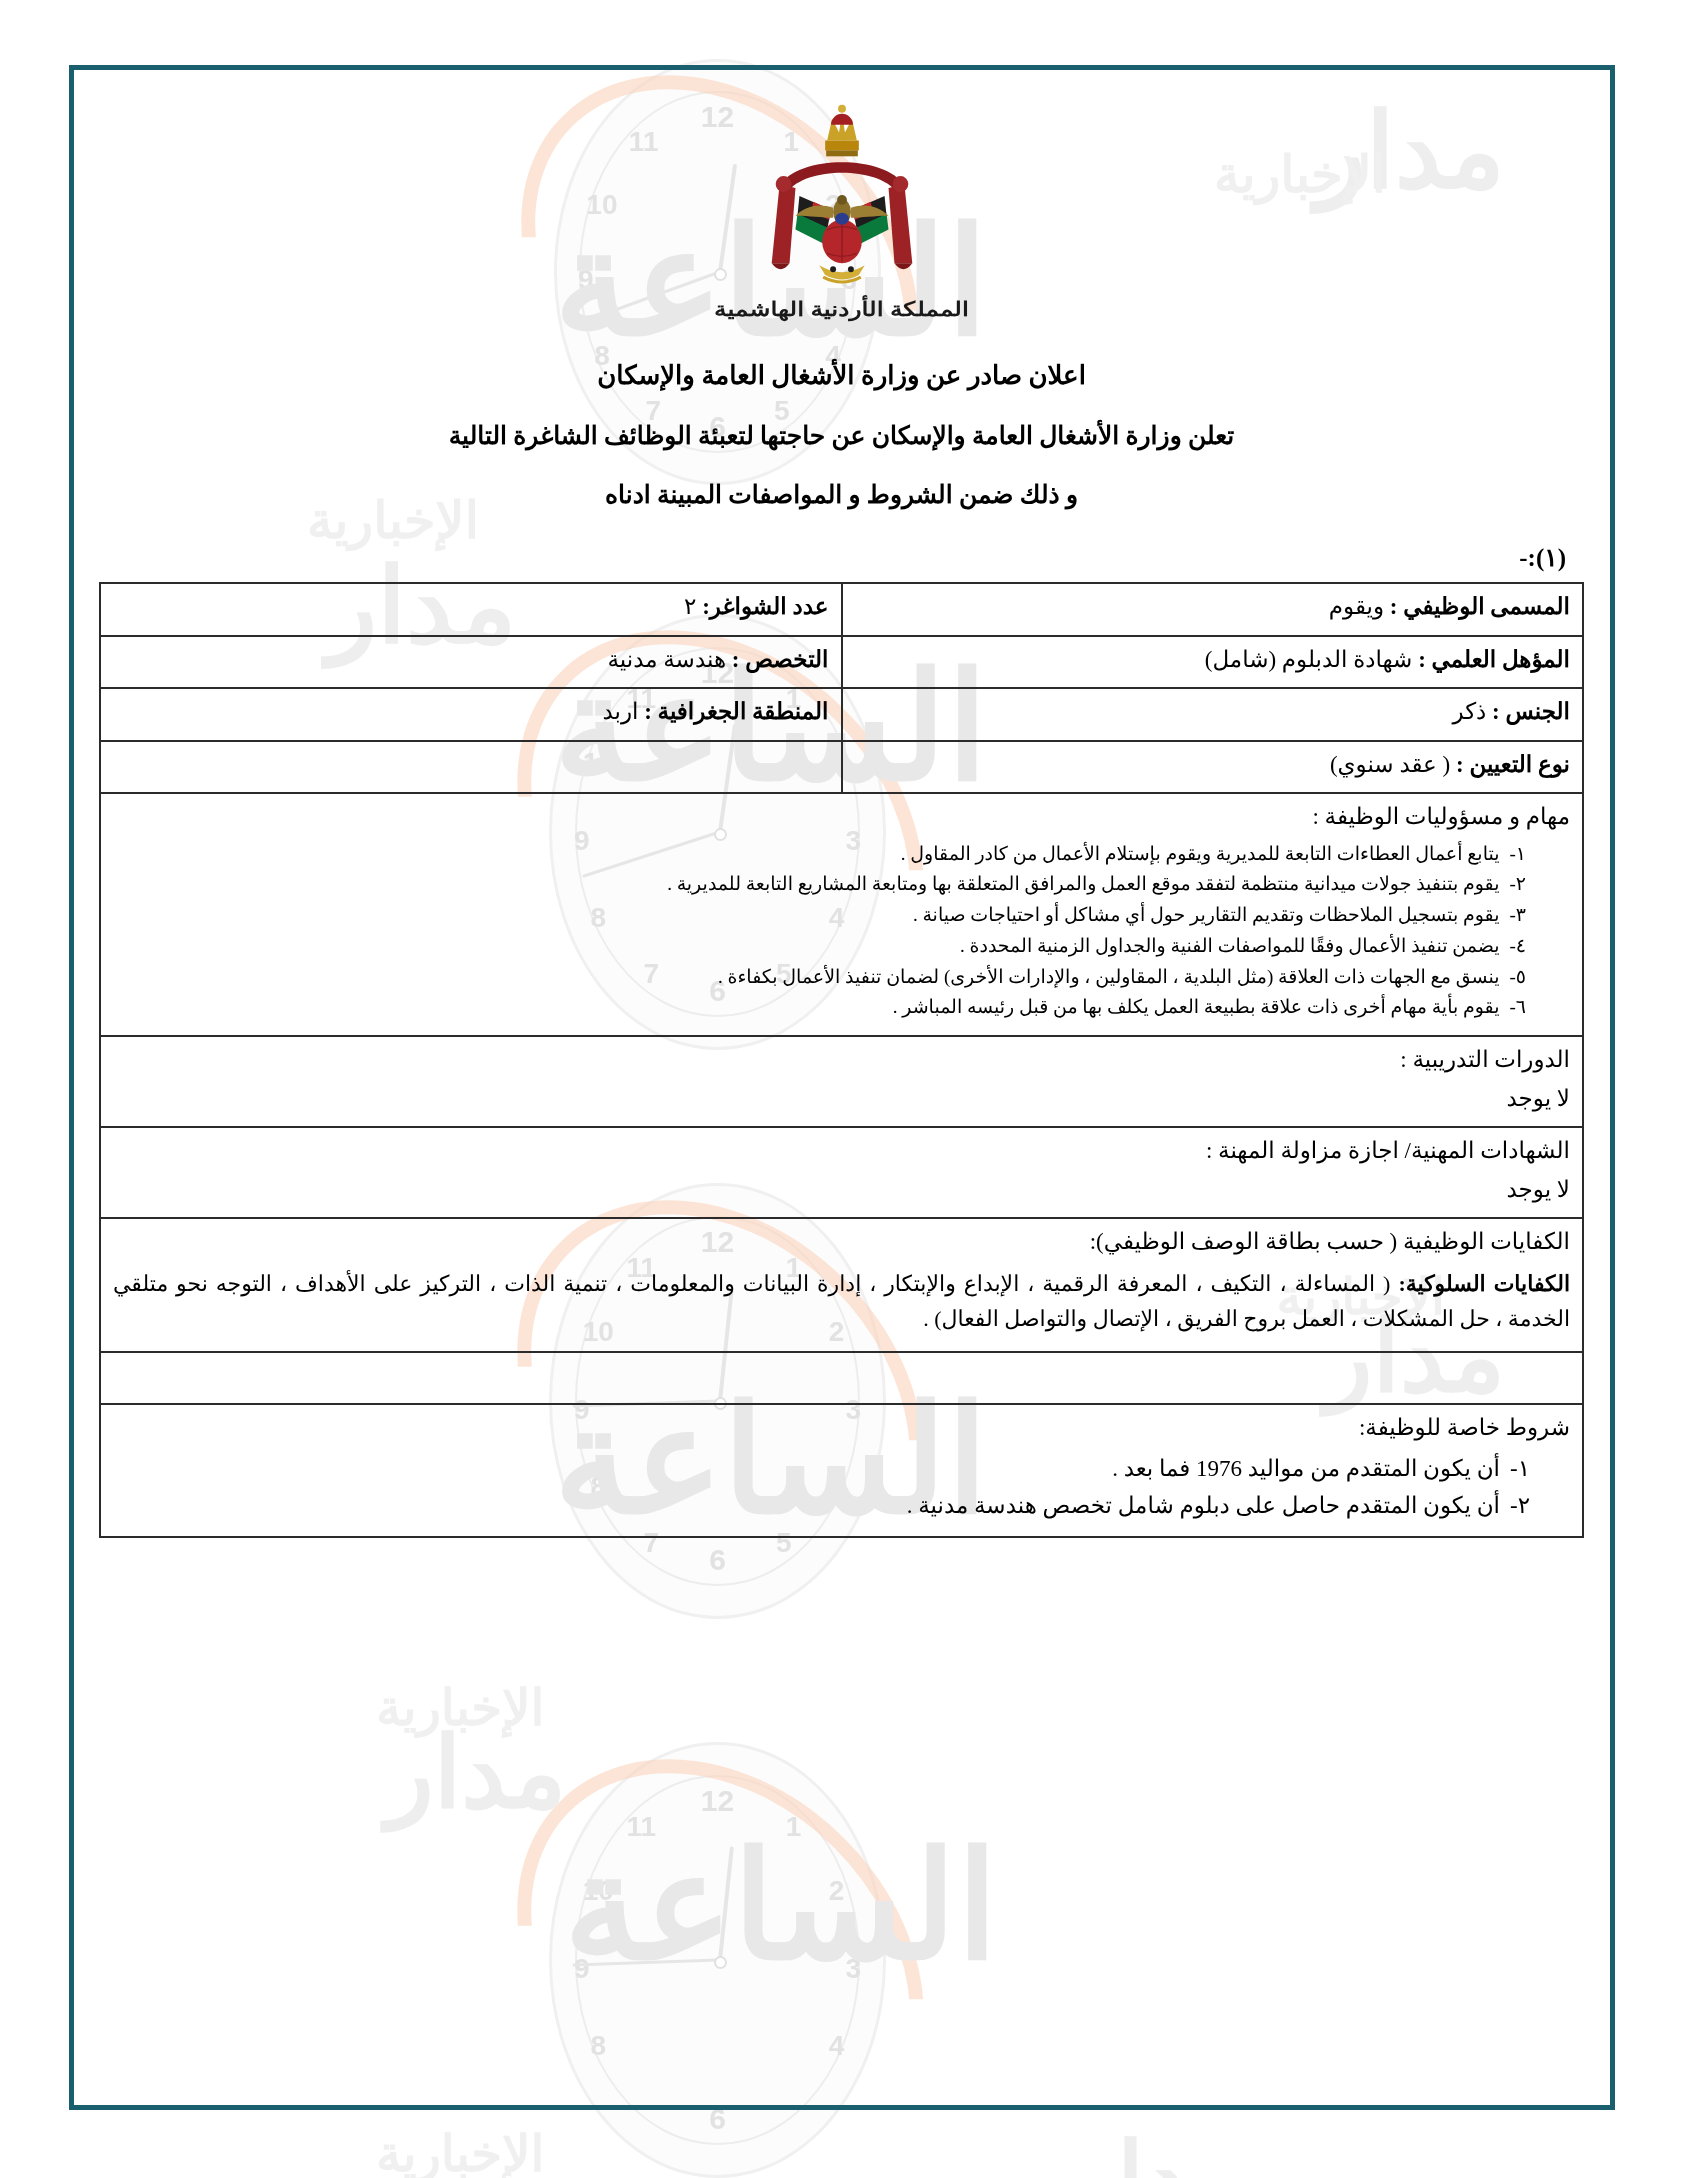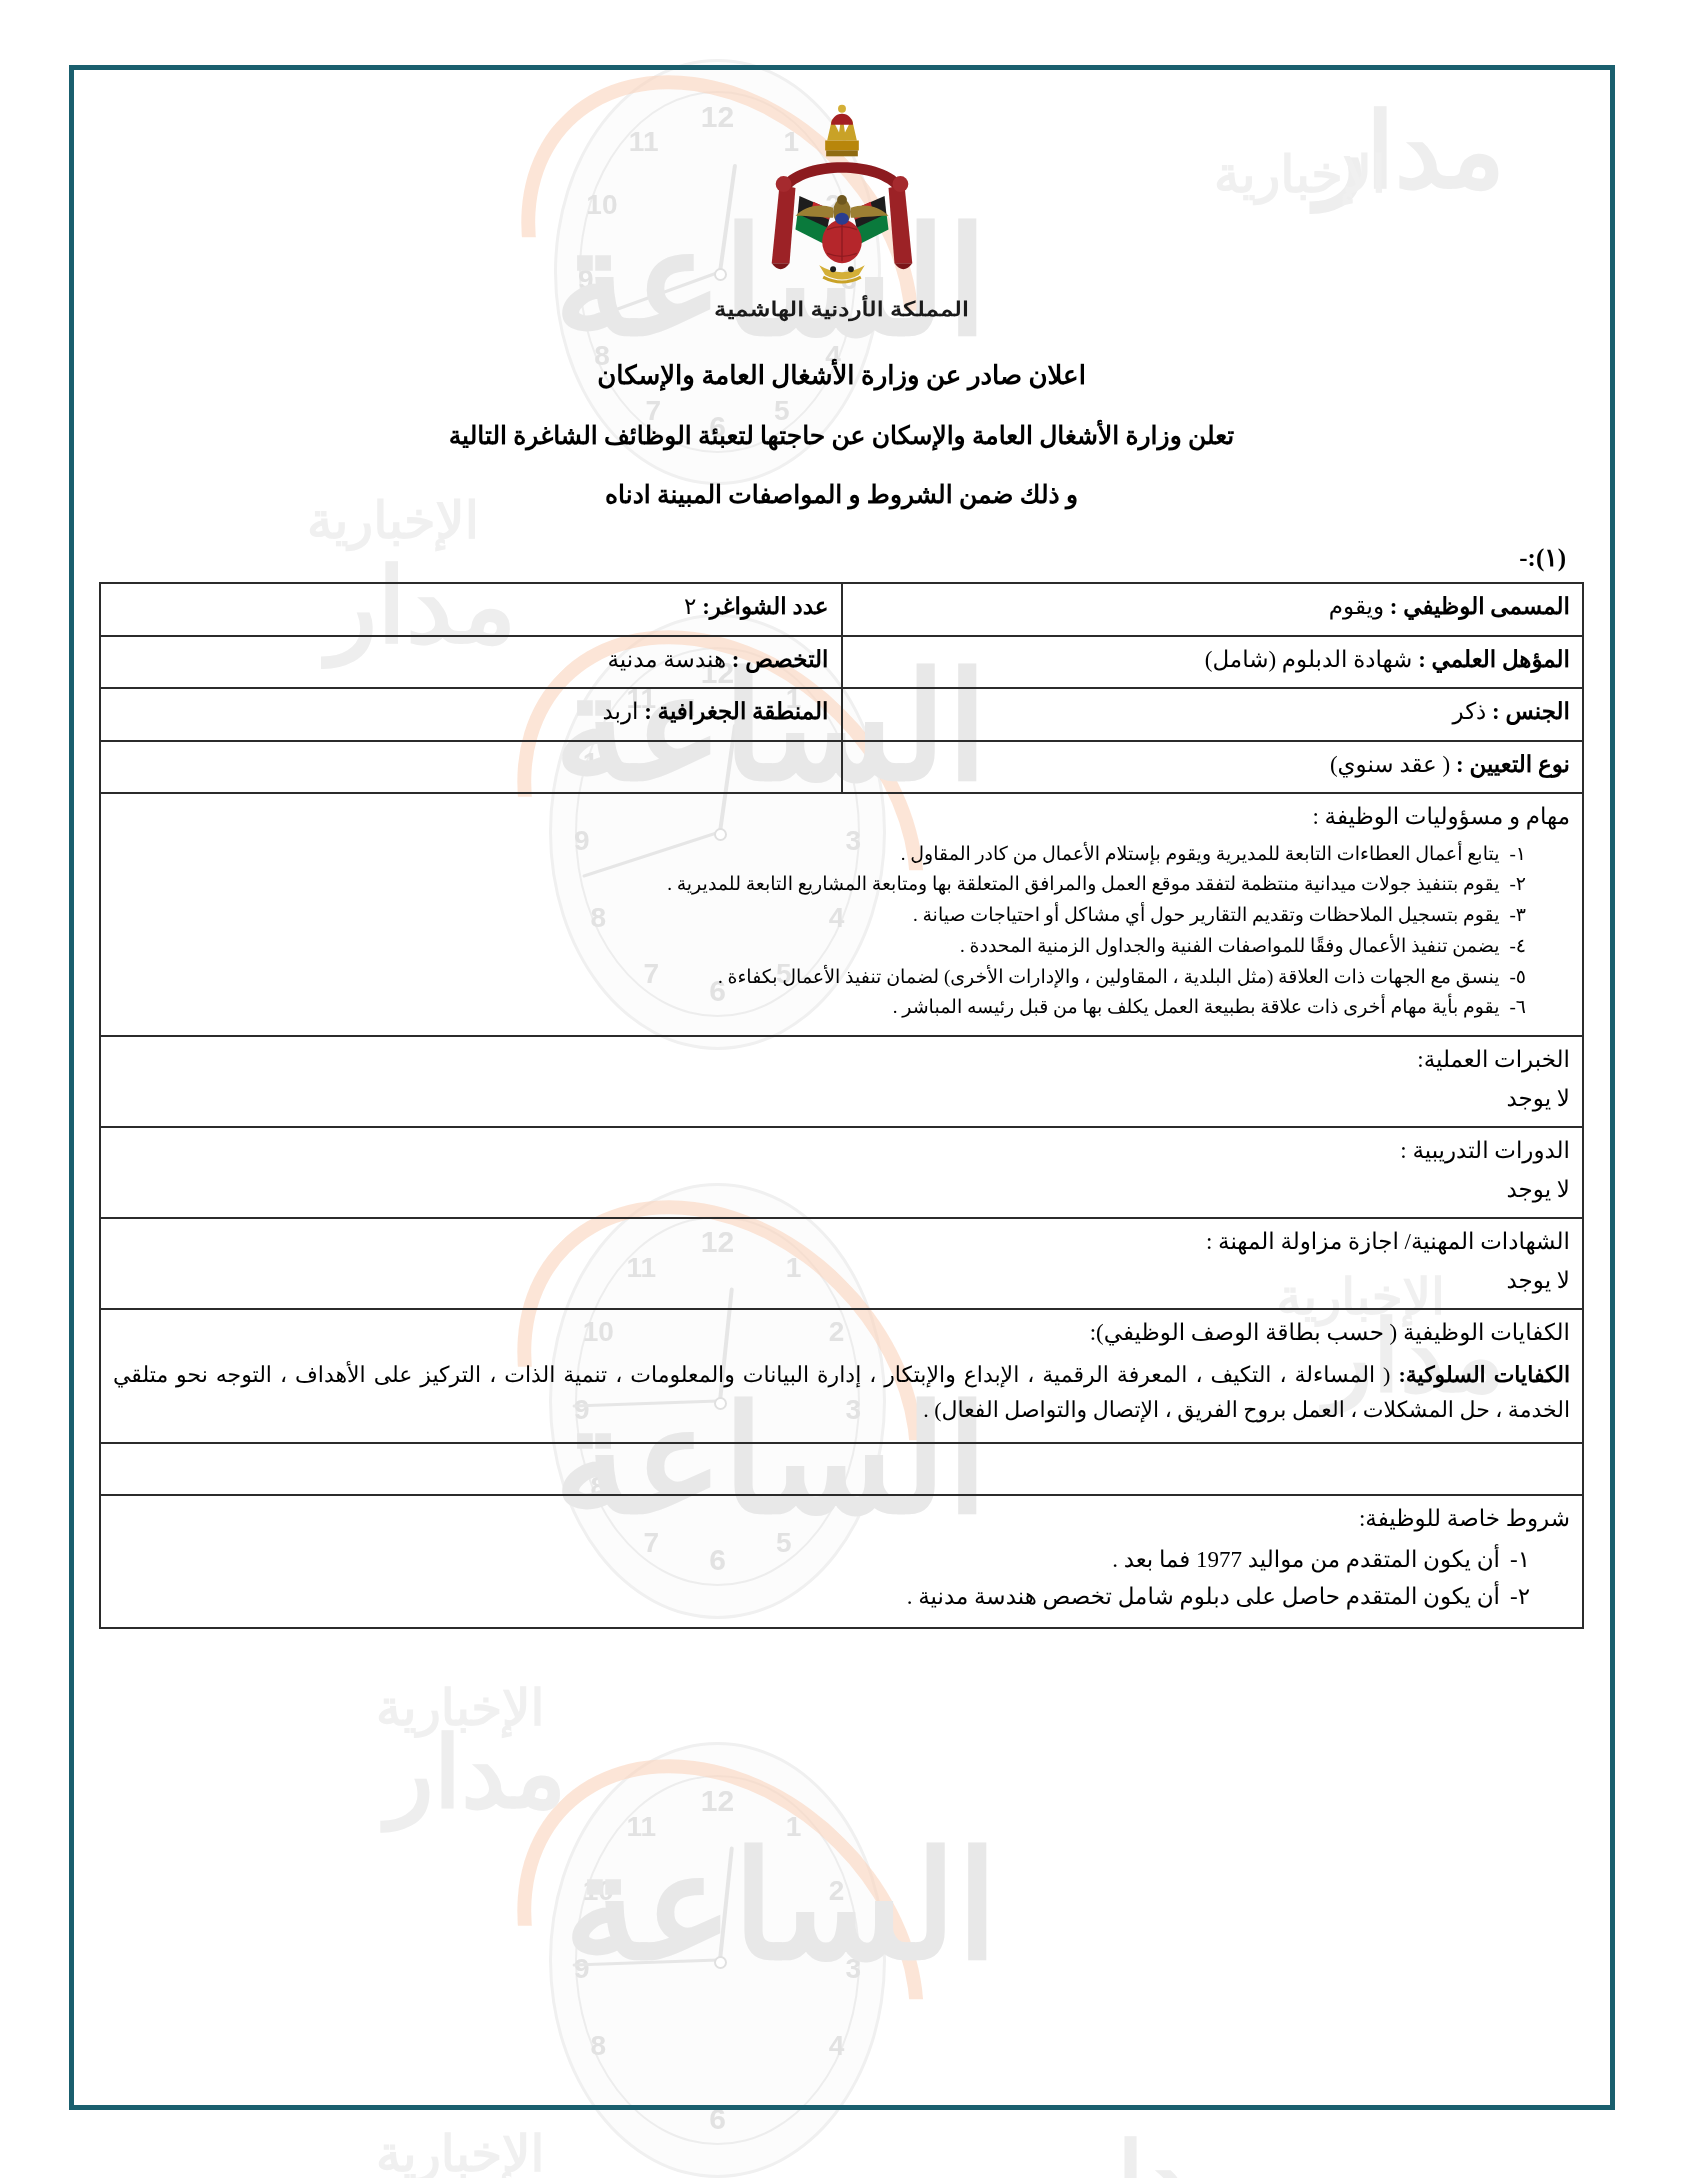--- a/index.html
+++ b/index.html
@@ -426,26 +426,20 @@
               <li><span class="idx">١-</span><span>يتابع أعمال العطاءات التابعة للمديرية ويقوم بإستلام الأعمال من كادر المقاول .</span></li>
               <li><span class="idx">٢-</span><span>يقوم بتنفيذ جولات ميدانية منتظمة لتفقد موقع العمل والمرافق المتعلقة بها ومتابعة المشاريع التابعة للمديرية .</span></li>
               <li><span class="idx">٣-</span><span>يقوم بتسجيل الملاحظات وتقديم التقارير حول أي مشاكل أو احتياجات صيانة .</span></li>
               <li><span class="idx">٤-</span><span>يضمن تنفيذ الأعمال وفقًا للمواصفات الفنية والجداول الزمنية المحددة .</span></li>
               <li><span class="idx">٥-</span><span>ينسق مع الجهات ذات العلاقة (مثل البلدية ، المقاولين ، والإدارات الأخرى) لضمان تنفيذ الأعمال بكفاءة .</span></li>
               <li><span class="idx">٦-</span><span>يقوم بأية مهام أخرى ذات علاقة بطبيعة العمل يكلف بها من قبل رئيسه المباشر .</span></li>
             </ol>
           </td>
         </tr>
 
-        <tr>
-          <td class="blockcell" colspan="2">
-            <span class="title">الخبرات العملية:</span>
-            <span class="plain-val">لا يوجد</span>
-          </td>
-        </tr>
 
         <tr>
           <td class="blockcell" colspan="2">
             <span class="title">الدورات التدريبية :</span>
             <span class="plain-val">لا يوجد</span>
           </td>
         </tr>
 
         <tr>
           <td class="blockcell" colspan="2">
@@ -465,21 +459,21 @@
         </tr>
 
         <tr class="spacer-row">
           <td colspan="2">&nbsp;</td>
         </tr>
 
         <tr>
           <td class="blockcell" colspan="2">
             <span class="title">شروط خاصة للوظيفة:</span>
             <ol class="conds">
-              <li><span class="idx">١-</span><span>أن يكون المتقدم من مواليد 1977 فما بعد .</span></li>
+              <li><span class="idx">١-</span><span>أن يكون المتقدم من مواليد 1976 فما بعد .</span></li>
               <li><span class="idx">٢-</span><span>أن يكون المتقدم حاصل على دبلوم شامل تخصص هندسة مدنية .</span></li>
             </ol>
           </td>
         </tr>
       </tbody>
     </table>
 
   </div>
 </div>
 

